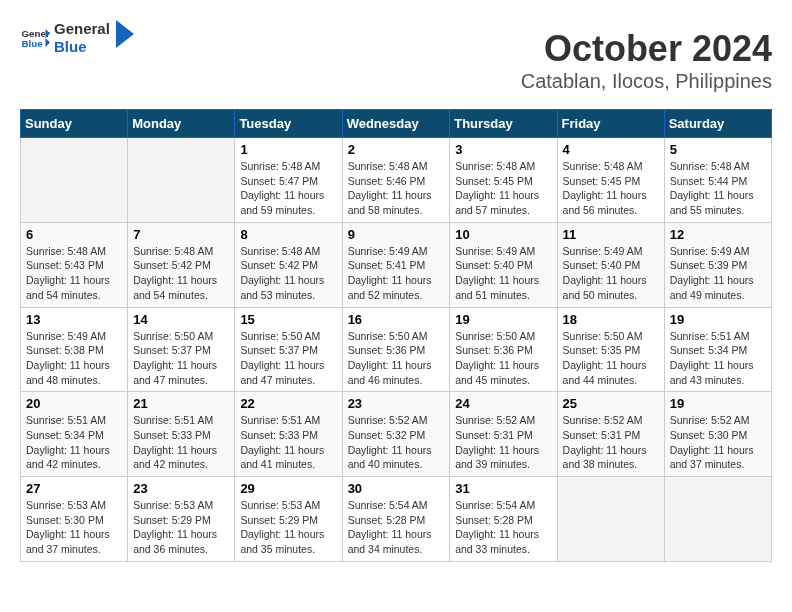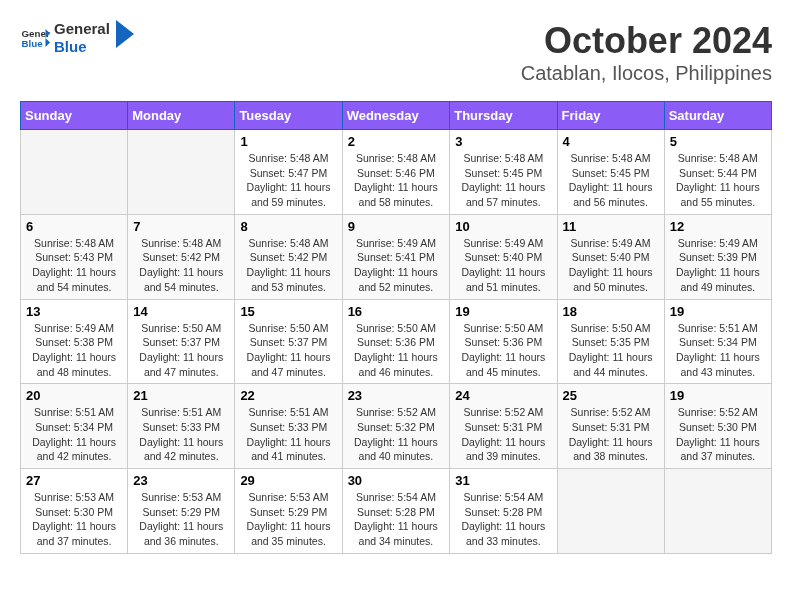--- a/index.html
+++ b/index.html
@@ -25,32 +25,33 @@
       width: 30px;
       height: 30px;
     }
     .title-block {
       text-align: right;
     }
     .month-year {
       font-size: 36px;
       font-weight: bold;
       color: #333;
+      margin-top: 8px;
     }
     .location {
       font-size: 20px;
       color: #555;
     }
     table {
       width: 100%;
       border-collapse: collapse;
       font-size: 11px;
     }
     thead tr th {
-      background-color: #8b5cf6;
+      background-color: #0c4a6e;
       color: #fff;
       padding: 6px 4px;
       text-align: left;
       font-size: 13px;
       font-weight: bold;
       border: 1px solid #1565C0;
     }
     tbody tr td {
       border: 1px solid #ccc;
       padding: 4px 5px;
@@ -65,21 +66,20 @@
     .day-num {
       font-weight: bold;
       font-size: 13px;
       display: block;
       margin-bottom: 2px;
     }
     .day-info {
       color: #333;
       line-height: 1.4;
       font-size: 10.5px;
-      text-align: center;
     }
     td.empty {
       background: #f5f5f5;
     }
     tbody tr td:first-child { }
   </style>
 </head>
 <body>
 
 <div class="header">

